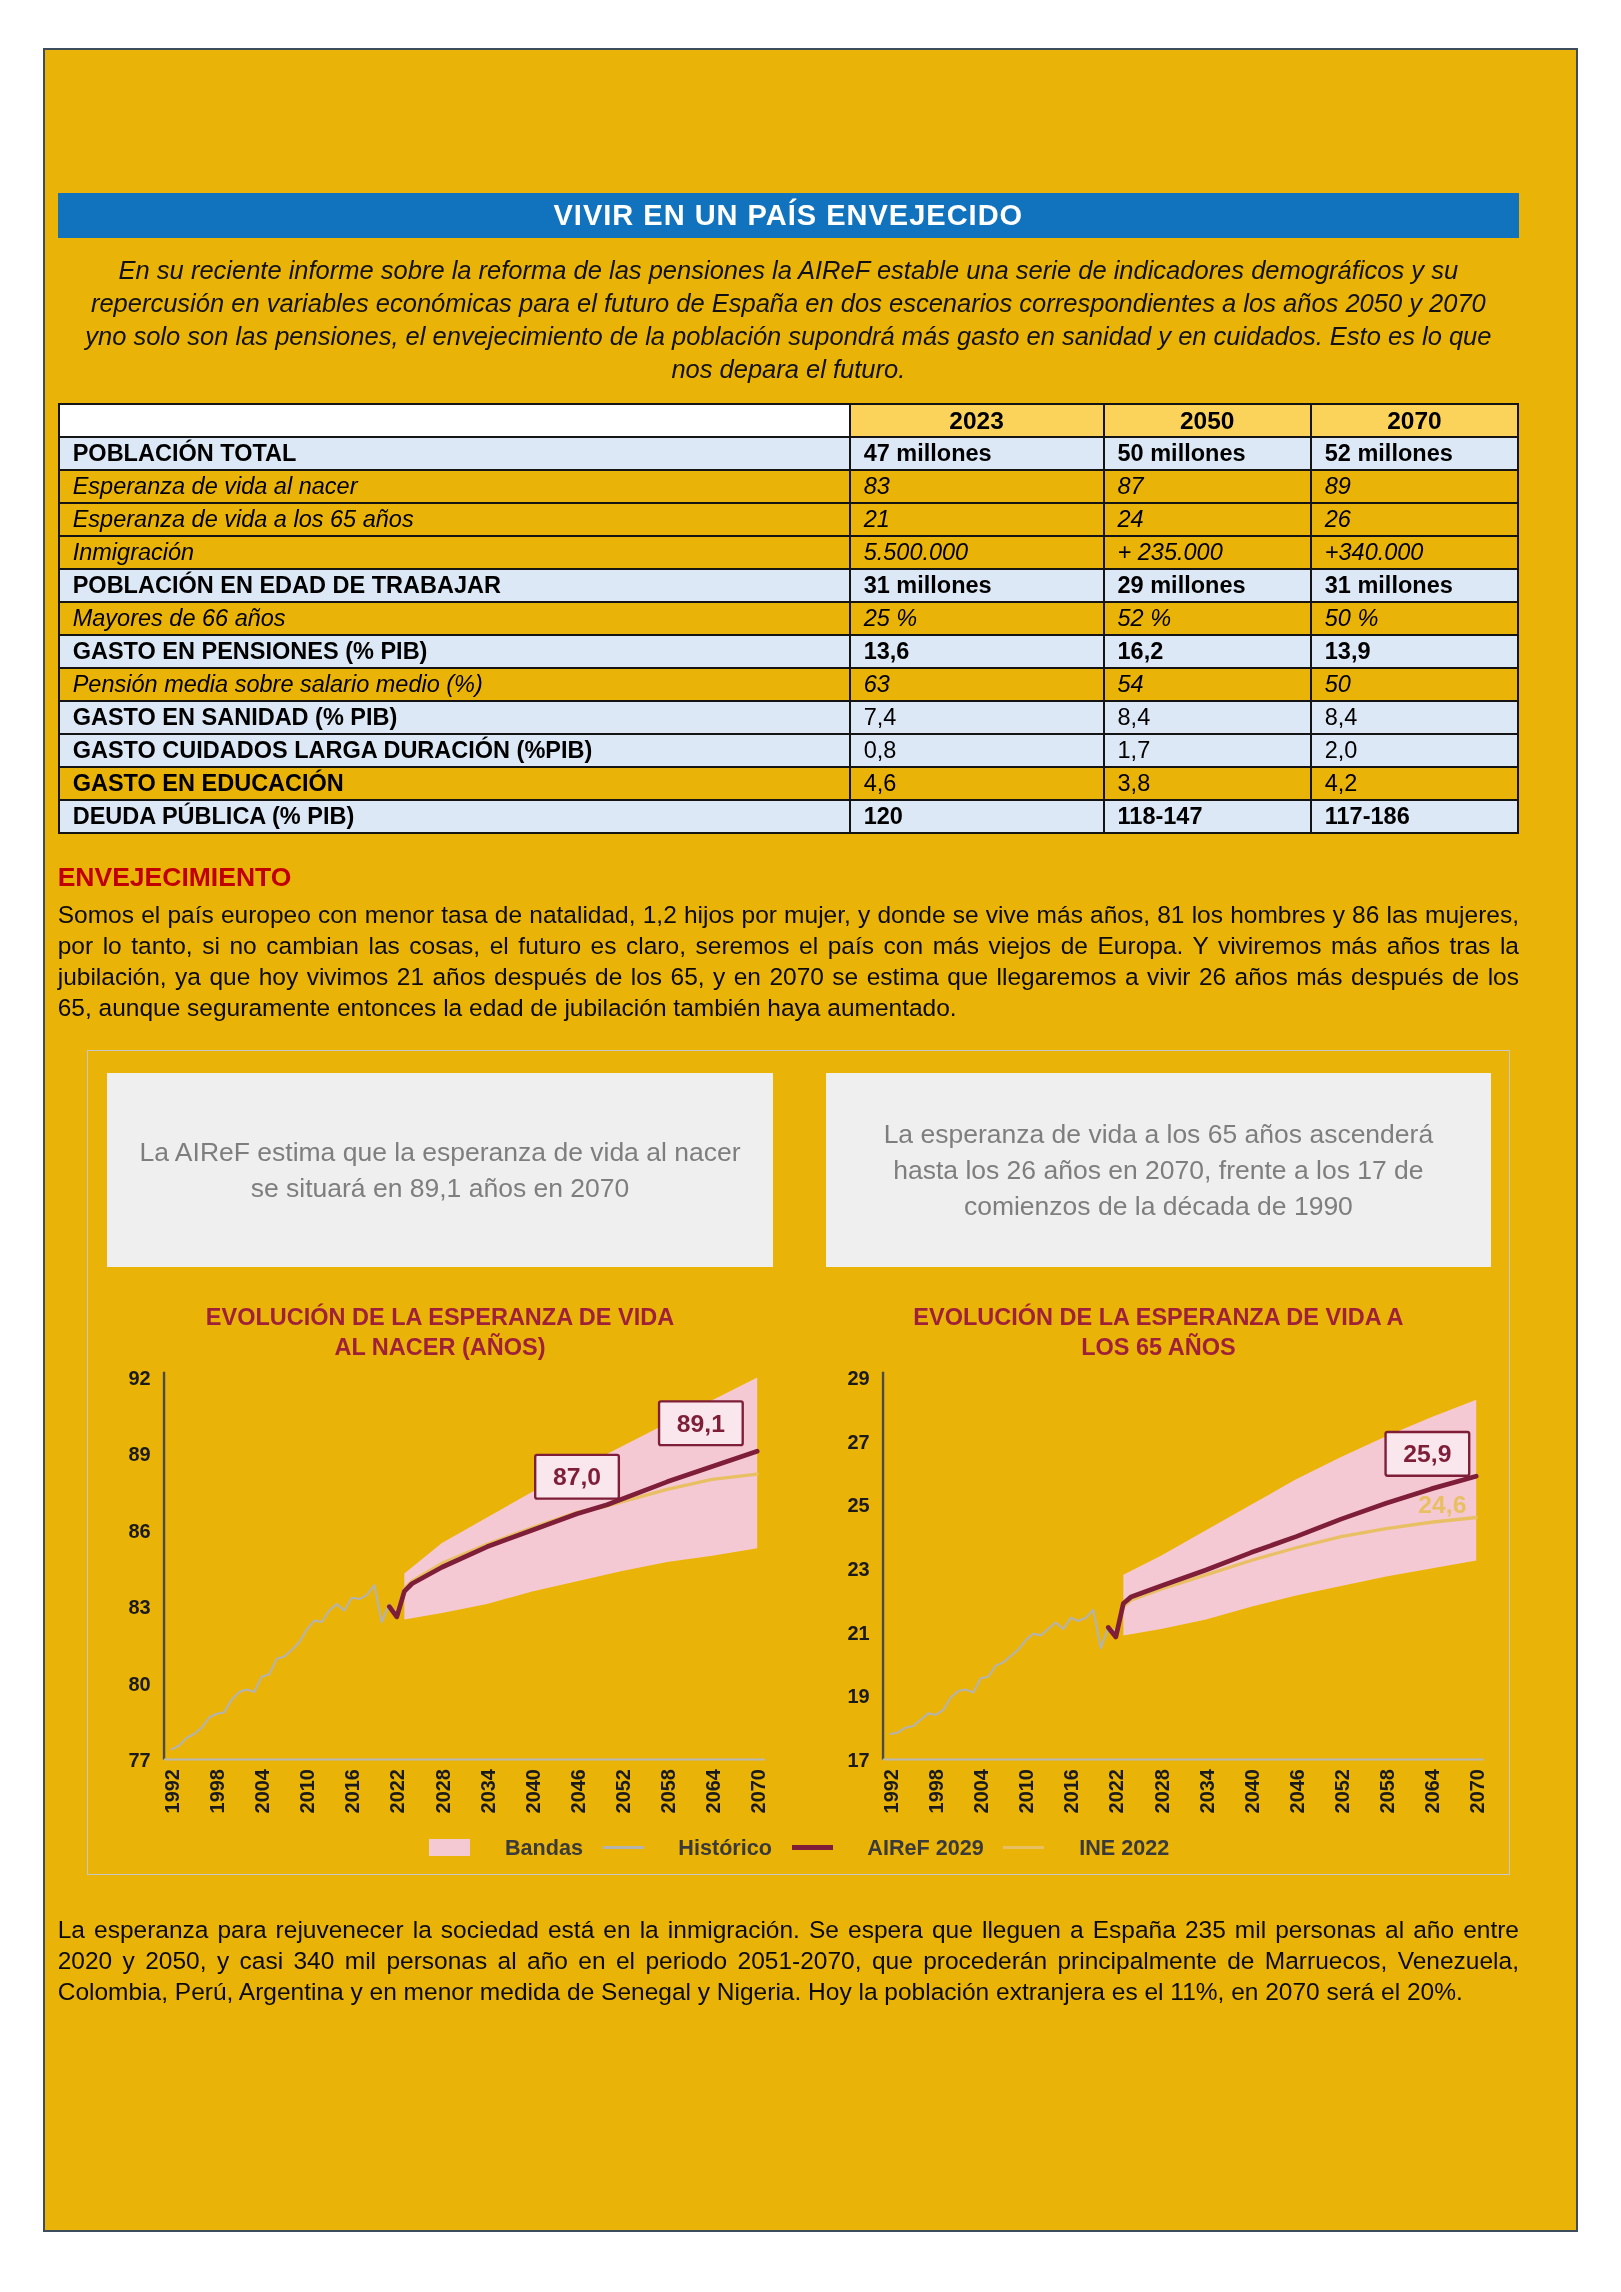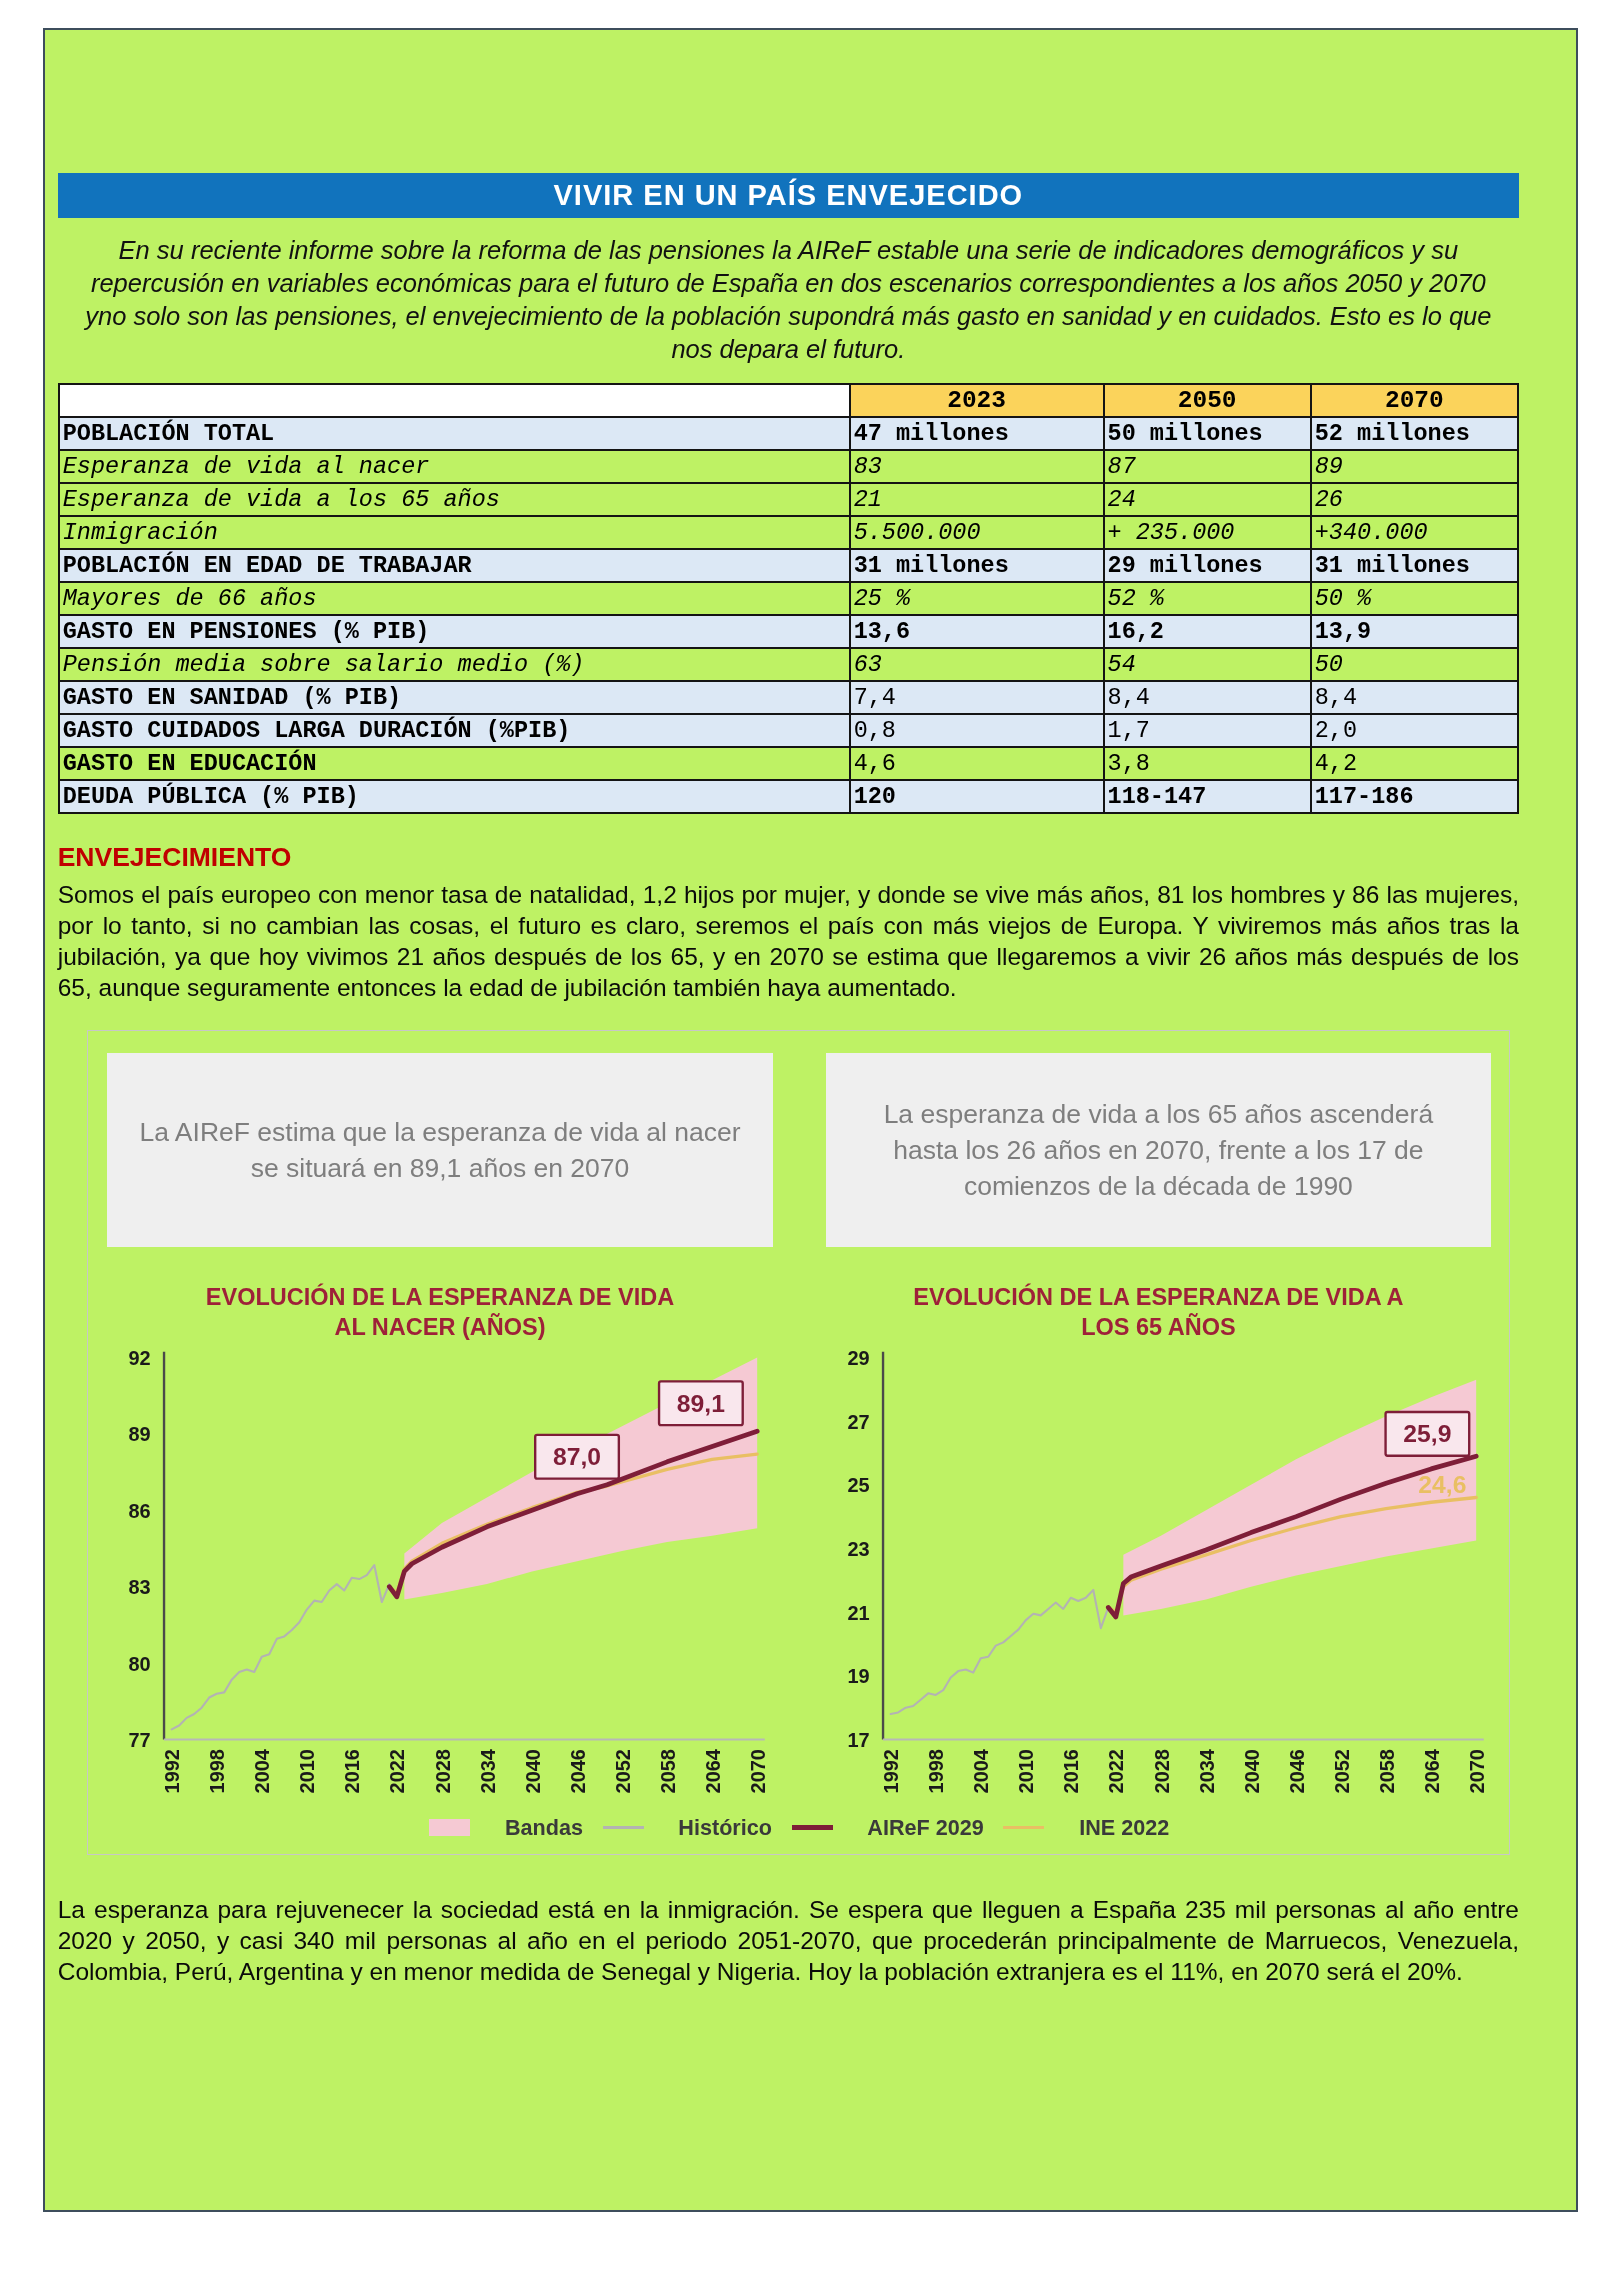--- a/index.html
+++ b/index.html
@@ -1,26 +1,26 @@
 <!DOCTYPE html>
 <html><head>
 <meta charset="utf-8">
 <style>
   html,body{margin:0;padding:0;background:#fff;}
   body{width:1621px;height:2293px;position:relative;font-family:"Liberation Sans",sans-serif;color:#000;}
-  .frame{position:absolute;left:43px;top:28px;width:1535px;height:2184px;border:2.9px solid #3d4d5c;box-sizing:border-box;background:#bef264;}
+  .frame{position:absolute;left:43px;top:48px;width:1535px;height:2184px;border:2.9px solid #3d4d5c;box-sizing:border-box;background:#eab308;}
   .content{padding:143px 57px 0 12.7px;}
 
   .title-bar{height:45px;background:#1173BD;display:flex;align-items:center;justify-content:center;}
   .title-bar span{color:#fff;font-weight:bold;font-size:29px;letter-spacing:1px;}
 
   .intro{font-style:italic;text-align:center;font-size:25.5px;line-height:33px;margin:15.7px 23.5px 0;color:#111;}
 
   table.ind{border-collapse:collapse;width:100%;margin-top:17.6px;font-size:23.5px;table-layout:fixed;}
-  table.ind td,table.ind th{border:2.5px solid #141414;height:33px;padding:0 3px;box-sizing:border-box;overflow:hidden;white-space:nowrap;font-family:Liberation Mono, monospace;}
+  table.ind td,table.ind th{border:2.5px solid #141414;height:33px;padding:0 13px;box-sizing:border-box;overflow:hidden;white-space:nowrap;}
   td.empty-cell{border:none;background:#fff;}
   th.year{background:#FBD35B;font-weight:bold;font-size:24.5px;text-align:center;}
   tr.blue td{background:#DCE8F5;}
   td.lab{text-align:left;font-weight:bold;}
   td.lab.it{font-weight:normal;font-style:italic;}
   td.val{}
   td.val.b{font-weight:bold;}
   td.val.it{font-style:italic;}
 
   h2.red{color:#C00000;font-size:26.5px;margin:27.4px 0 5.9px;font-weight:bold;}

